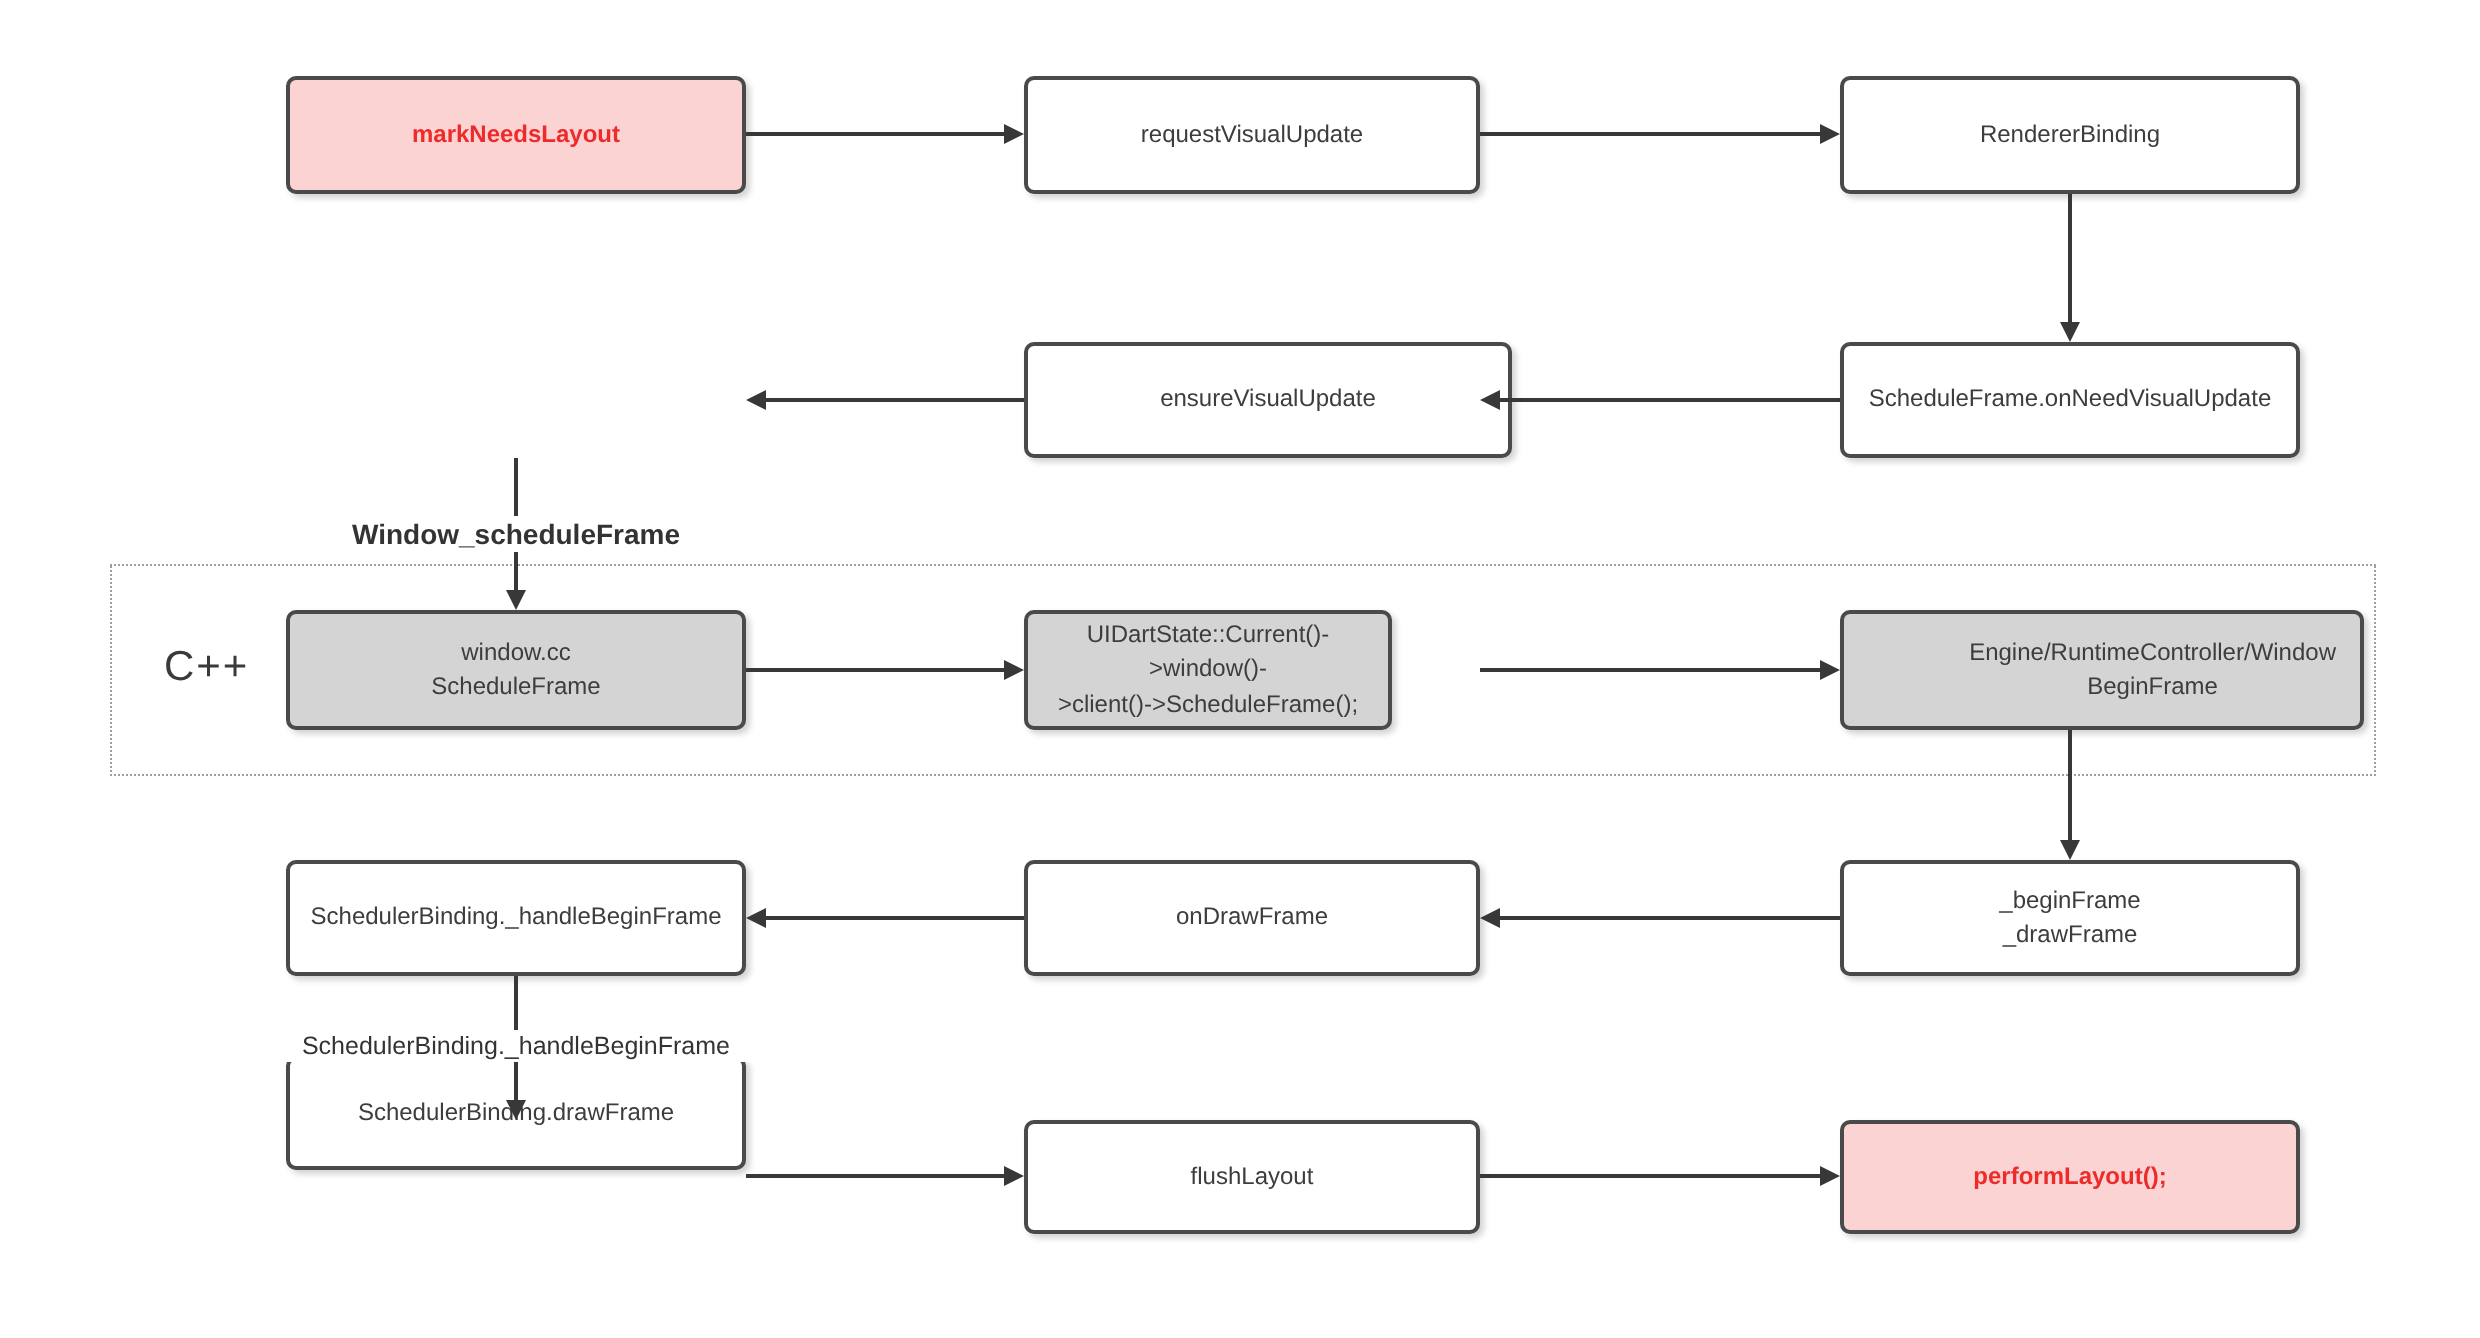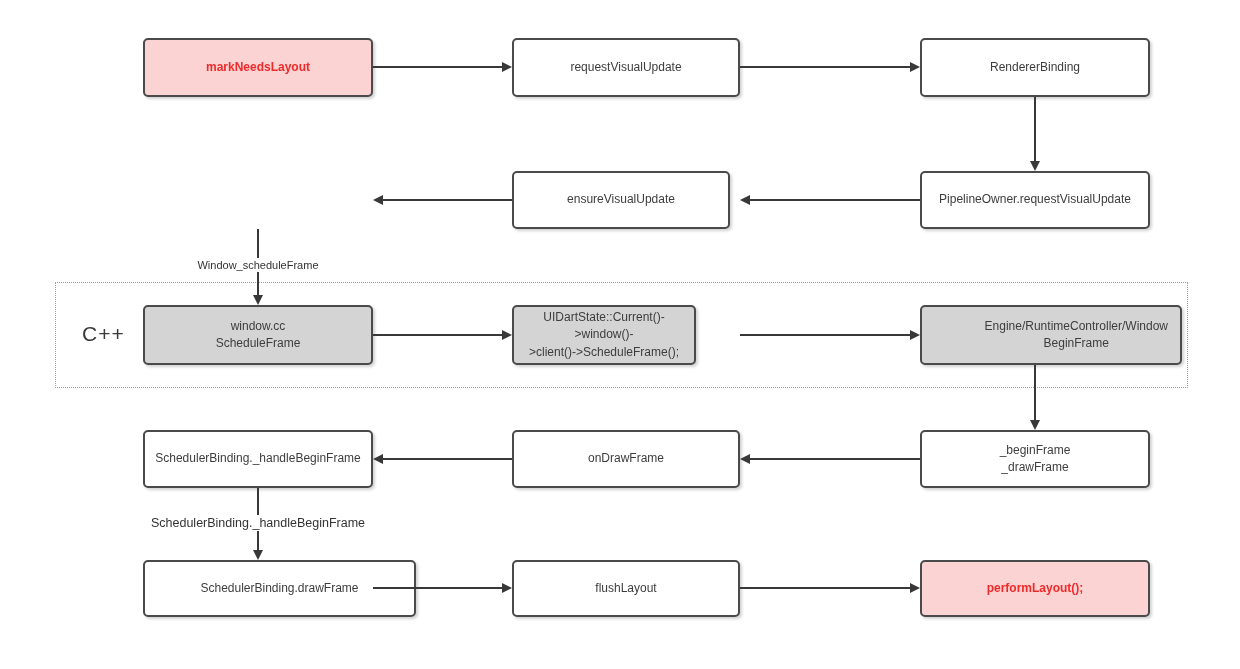--- a/index.html
+++ b/index.html
@@ -46,45 +46,45 @@
   .head.l{border-right:10px solid var(--arrow,#383838);border-left:0;}
   .head.d{border-top:10px solid var(--arrow,#383838);border-bottom:0;}
 
   .edge-label{
     position:absolute;
     font-size:12.5px;color:#333333;
     text-align:center;
     background:#ffffff;
     padding:1px 0;
   }
-  .edge-label.bold{font-weight:normal;font-size:11px;}
+  .edge-label.bold{font-weight:bold;font-size:14px;}
 </style>
 </head>
 <body>
 
 <div id="canvas">
 
   <div class="section" style="left:55px;top:282px;width:1133px;height:106px;"></div>
   <div class="section-label" style="left:82px;top:322px;">C++</div>
 
   <div class="node highlight" style="left:143px;top:38px;width:230px;height:59px;">
     <span>markNeedsLayout</span>
   </div>
   <div class="node" style="left:512px;top:38px;width:228px;height:59px;">
     <span>requestVisualUpdate</span>
   </div>
   <div class="node" style="left:920px;top:38px;width:230px;height:59px;">
     <span>RendererBinding</span>
   </div>
 
-  <div class="node" style="left:512px;top:171px;width:218px;height:58px;justify-content:center;">
+  <div class="node" style="left:512px;top:171px;width:244px;height:58px;justify-content:center;">
     <span>ensureVisualUpdate</span>
   </div>
   <div class="node" style="left:920px;top:171px;width:230px;height:58px;">
-    <span>PipelineOwner.requestVisualUpdate</span>
+    <span>ScheduleFrame.onNeedVisualUpdate</span>
   </div>
 
   <div class="node cpp" style="left:143px;top:305px;width:230px;height:60px;">
     <span>window.cc
 ScheduleFrame</span>
   </div>
   <div class="node cpp" style="left:512px;top:305px;width:184px;height:60px;">
     <span>UIDartState::Current()-&gt;window()-
 &gt;client()-&gt;ScheduleFrame();</span>
   </div>
@@ -97,21 +97,21 @@
     <span>SchedulerBinding._handleBeginFrame</span>
   </div>
   <div class="node" style="left:920px;top:430px;width:230px;height:58px;">
     <span>_beginFrame
 _drawFrame</span>
   </div>
   <div class="node" style="left:512px;top:430px;width:228px;height:58px;">
     <span>onDrawFrame</span>
   </div>
 
-  <div class="node" style="left:143px;top:560px;width:273px;height:57px;">
+  <div class="node" style="left:143px;top:528px;width:230px;height:57px;">
     <span>SchedulerBinding.drawFrame</span>
   </div>
   <div class="node" style="left:512px;top:560px;width:228px;height:57px;">
     <span>flushLayout</span>
   </div>
   <div class="node highlight" style="left:920px;top:560px;width:230px;height:57px;">
     <span>performLayout();</span>
   </div>
 
   <div>

